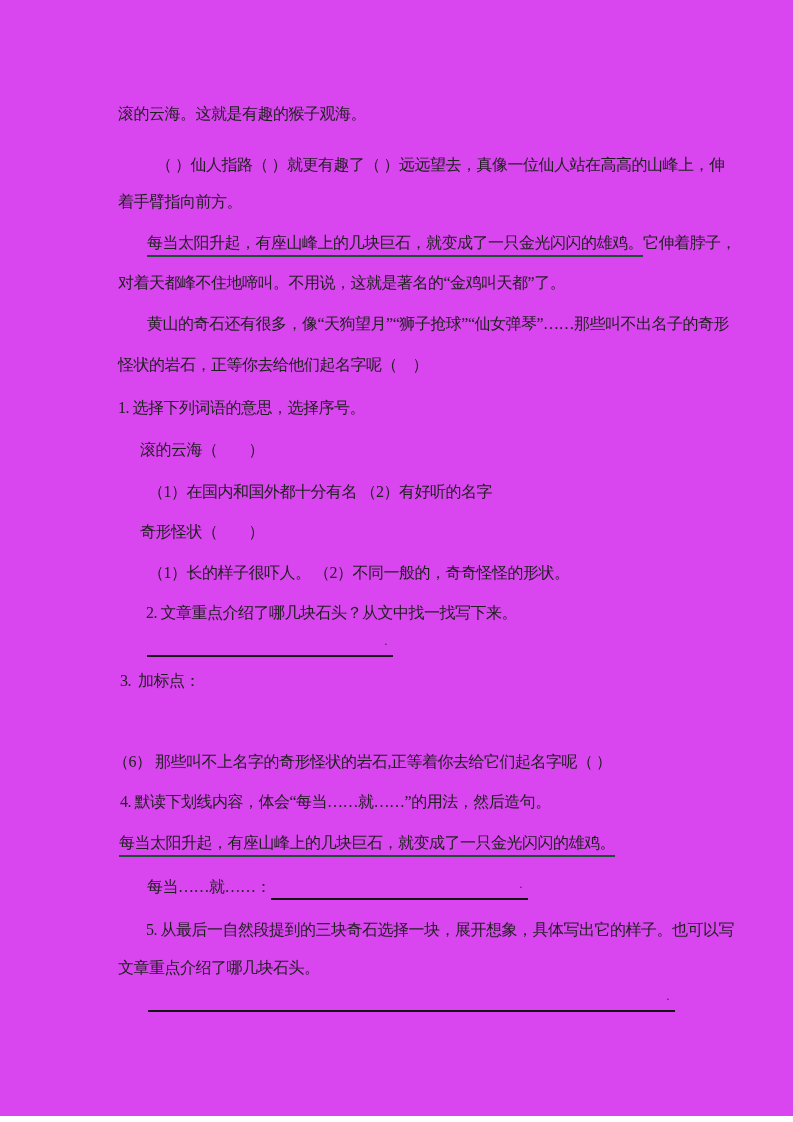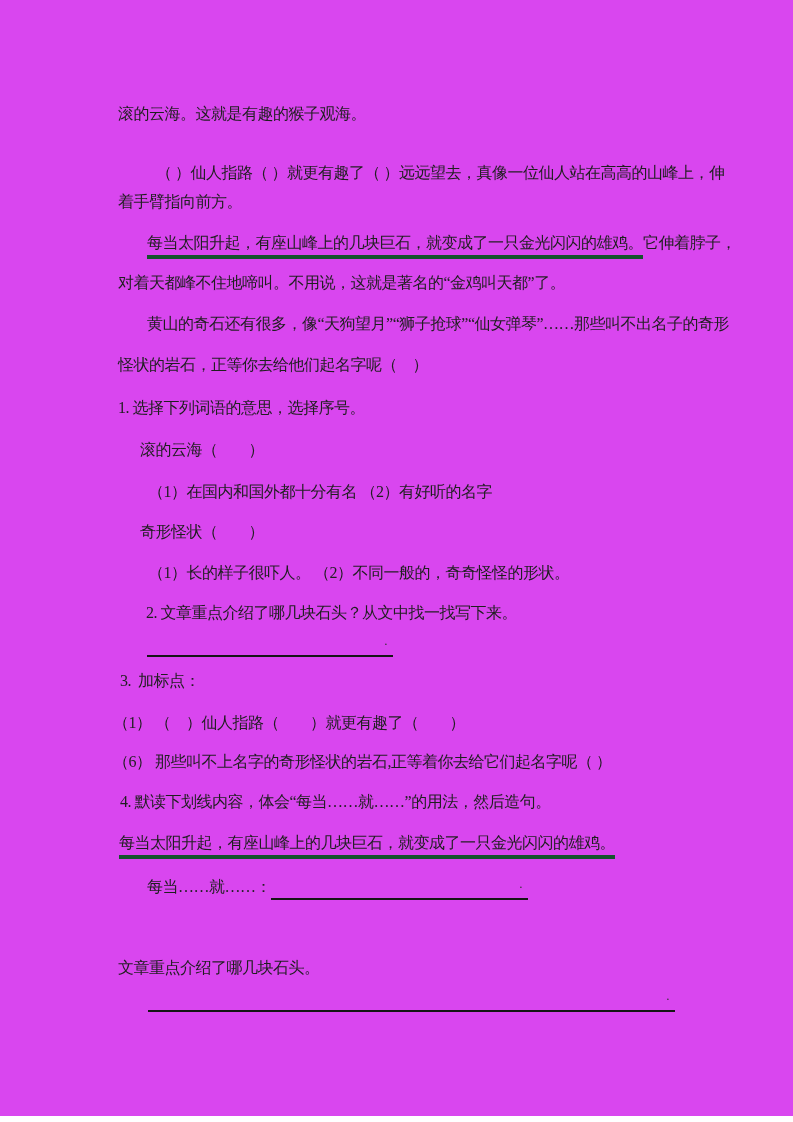--- a/index.html
+++ b/index.html
@@ -19,21 +19,21 @@
   .line {
     position: absolute;
     white-space: pre;
     font-size: 16px;
     line-height: 26px;
     height: 26px;
     letter-spacing: -0.5px;
   }
   
   .u {
-    border-bottom: 4px solid #14532d;
+    border-bottom: 2px solid #14532d;
     padding-bottom: 4px;
   }
   
   .blank {
     display: inline-block;
     position: relative;
     border-bottom: 2px solid #151515;
     height: 22px;
     vertical-align: bottom;
   }
@@ -44,40 +44,40 @@
     font-size: 13px;
     color: #333333;
   }
 </style>
 </head>
 <body>
 
 <div class="page">
 
   <div class="line" style="top:101px; left:118px;">滚的云海。这就是有趣的猴子观海。</div>
-  <div class="line" style="top:160px; left:156px;">（ ）仙人指路（ ）就更有趣了（ ）远远望去，真像一位仙人站在高高的山峰上，伸</div>
+  <div class="line" style="top:152px; left:156px;">（ ）仙人指路（ ）就更有趣了（ ）远远望去，真像一位仙人站在高高的山峰上，伸</div>
   <div class="line" style="top:189px; left:118px;">着手臂指向前方。</div>
   <div class="line" style="top:230px; left:147px;"><span class="u">每当太阳升起，有座山峰上的几块巨石，就变成了一只金光闪闪的雄鸡。</span><span>它伸着脖子，</span></div>
   <div class="line" style="top:270px; left:118px;">对着天都峰不住地啼叫。不用说，这就是著名的“金鸡叫天都”了。</div>
   <div class="line" style="top:311px; left:147px;">黄山的奇石还有很多，像“天狗望月”“狮子抢球”“仙女弹琴”……那些叫不出名子的奇形</div>
   <div class="line" style="top:352px; left:118px;">怪状的岩石，正等你去给他们起名字呢（　）</div>
 
   <div class="line" style="top:395px; left:118px;">1. 选择下列词语的意思，选择序号。</div>
   <div class="line" style="top:437px; left:140px;">滚的云海（　　）</div>
   <div class="line" style="top:479px; left:148px;">（1）在国内和国外都十分有名 （2）有好听的名字</div>
   <div class="line" style="top:519px; left:140px;">奇形怪状（　　）</div>
   <div class="line" style="top:560px; left:148px;">（1）长的样子很吓人。 （2）不同一般的，奇奇怪怪的形状。</div>
 
   <div class="line" style="top:600px; left:146px;">2. 文章重点介绍了哪几块石头？从文中找一找写下来。</div>
   <div class="line" style="top:631px; left:147px; height:22px;"><span class="blank" style="width:246px;"><span class="dot">.</span></span></div>
 
   <div class="line" style="top:668px; left:120px;">3.  加标点：</div>
-  <div class="line" style="top:710px; left:113px;">（1） （　）仙人指路（　　）就更有趣了（　　）</div>
   <div class="line" style="top:749px; left:113px;">（6） 那些叫不上名字的奇形怪状的岩石,正等着你去给它们起名字呢（ ）</div>
 
   <div class="line" style="top:789px; left:120px;">4. 默读下划线内容，体会“每当……就……”的用法，然后造句。</div>
   <div class="line" style="top:830px; left:119px;"><span class="u">每当太阳升起，有座山峰上的几块巨石，就变成了一只金光闪闪的雄鸡。</span></div>
   <div class="line" style="top:874px; left:147px;"><span>每当……就……：</span><span class="blank" style="width:257px;"><span class="dot">.</span></span></div>
 
+  <div class="line" style="top:917px; left:146px;">5. 从最后一自然段提到的三块奇石选择一块，展开想象，具体写出它的样子。也可以写</div>
   <div class="line" style="top:955px; left:118px;">文章重点介绍了哪几块石头。</div>
   <div class="line" style="top:986px; left:148px; height:22px;"><span class="blank" style="width:527px;"><span class="dot">.</span></span></div>
 
 </div>
 
 </body></html>

